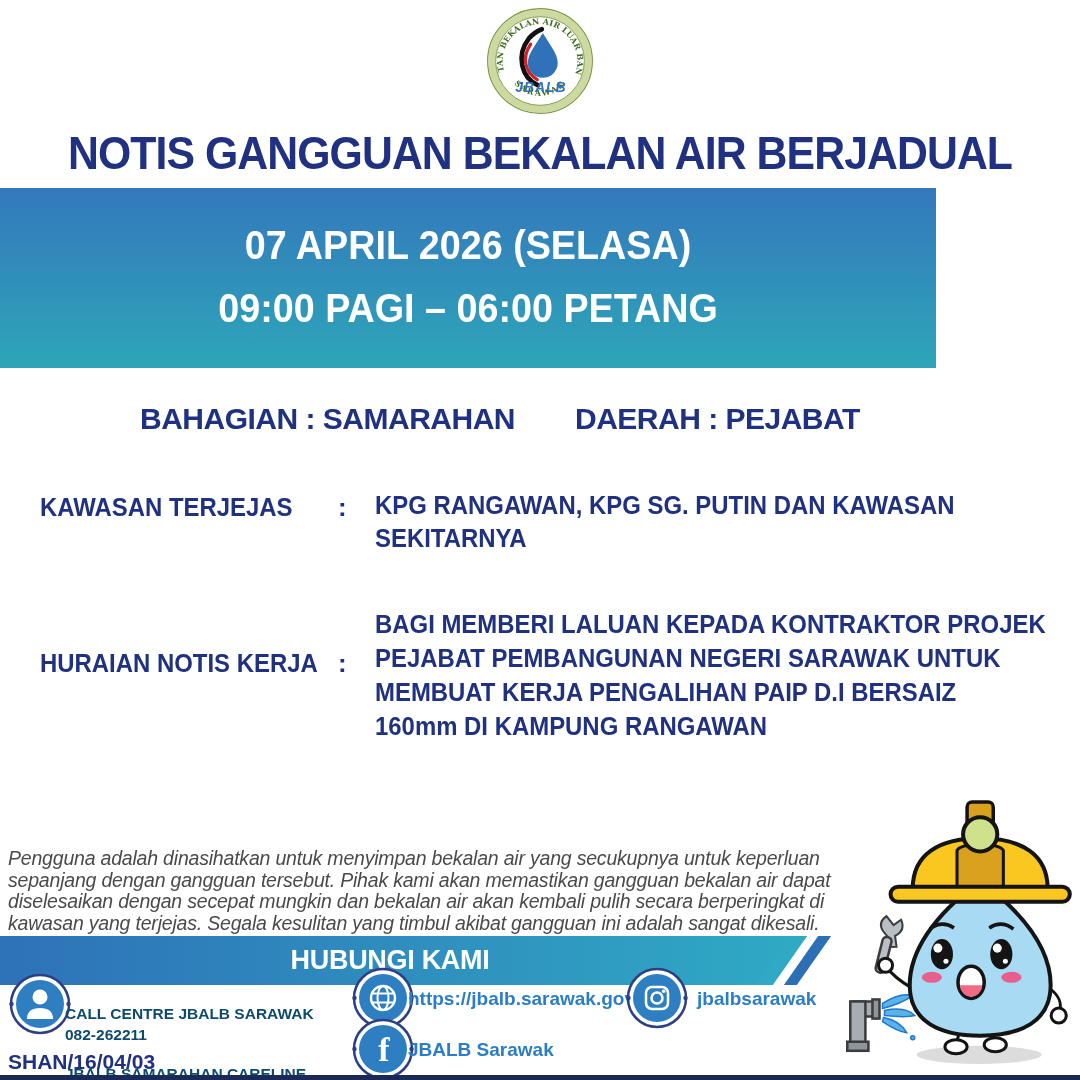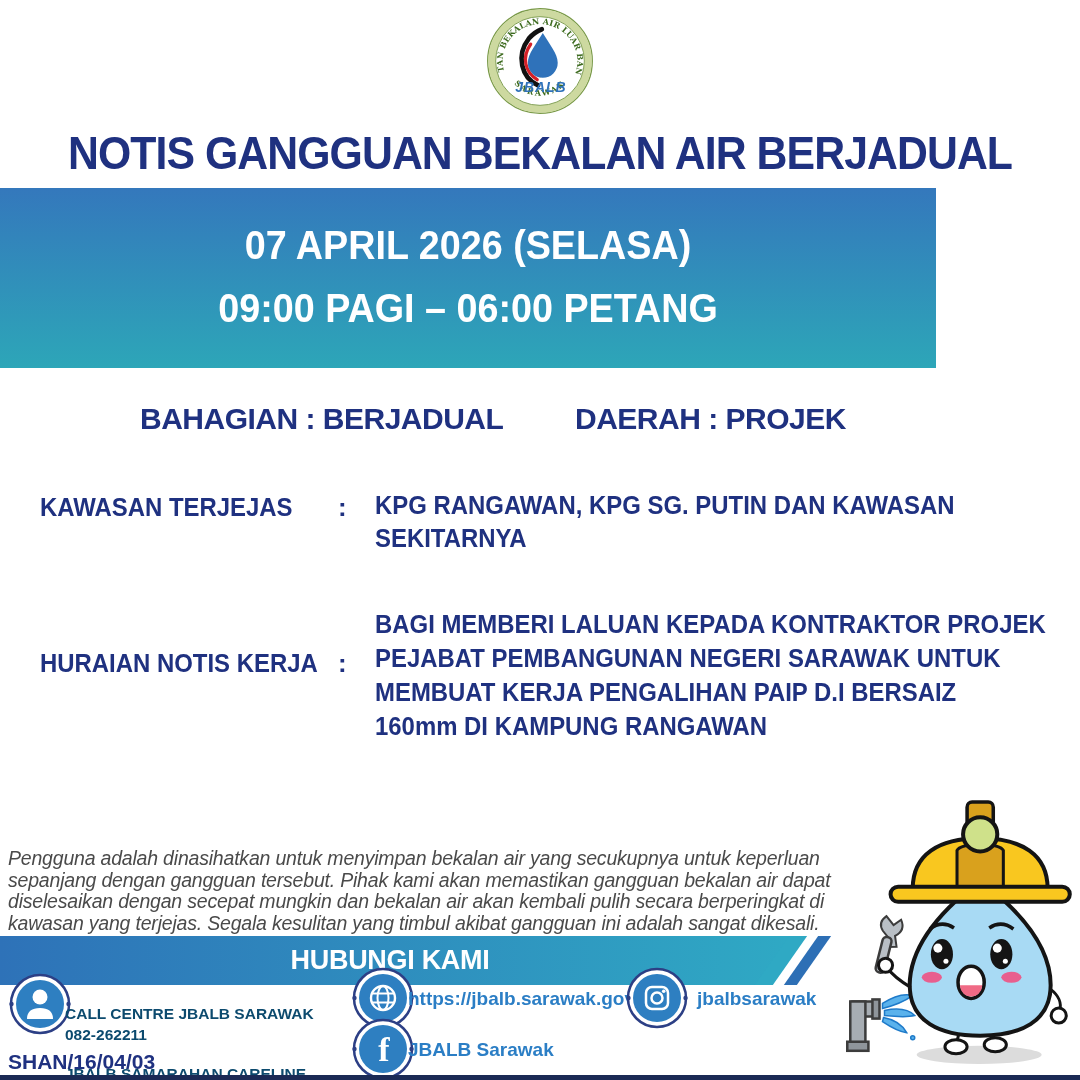--- a/index.html
+++ b/index.html
@@ -102,22 +102,22 @@
     <text x="61" y="93" text-anchor="middle" font-size="15" font-weight="bold" font-style="italic" fill="#2f72ba" letter-spacing="1">JBALB</text>
   </svg>
 
   <div id="title">NOTIS GANGGUAN BEKALAN AIR BERJADUAL</div>
 
   <div id="banner">
     <div class="bline b1">07 APRIL 2026 (SELASA)</div>
     <div class="bline b2">09:00 PAGI – 06:00 PETANG</div>
   </div>
 
-  <div id="bahagian" class="bd-row">BAHAGIAN : BERJADUAL</div>
-  <div id="daerah" class="bd-row">DAERAH : PROJEK</div>
+  <div id="bahagian" class="bd-row">BAHAGIAN : SAMARAHAN</div>
+  <div id="daerah" class="bd-row">DAERAH : PEJABAT</div>
 
   <div id="kawasan-label" class="sec-label cond">KAWASAN TERJEJAS</div>
   <div id="kawasan-colon" class="sec-colon">:</div>
   <div id="kawasan-value" class="sec-value cond">
     <div>KPG RANGAWAN, KPG SG. PUTIN DAN KAWASAN</div>
     <div>SEKITARNYA</div>
   </div>
 
   <div id="huraian-label" class="sec-label cond">HURAIAN NOTIS KERJA</div>
   <div id="huraian-colon" class="sec-colon">:</div>

